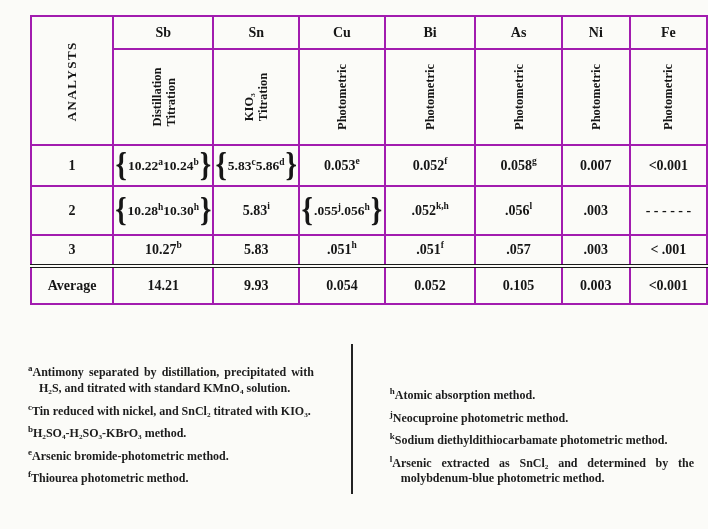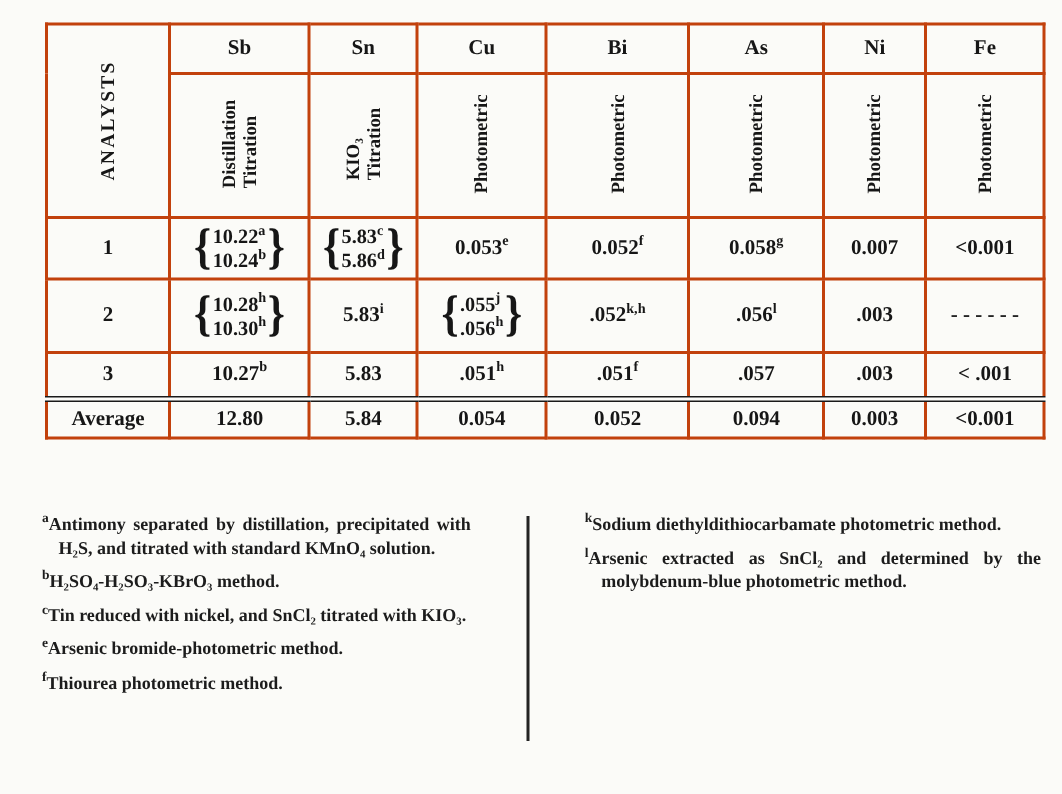--- a/index.html
+++ b/index.html
@@ -10,50 +10,50 @@
     font-family:"Liberation Serif","DejaVu Serif",serif;
   }
 
   
   table.results {
     position:absolute; left:30px; top:15px;
     border-collapse:collapse; table-layout:fixed;
     background:#fbfbf8;
   }
   table.results th, table.results td {
-    border:2px solid #c2410c; padding:0;
+    border:2px solid #a21caf; padding:0;
     text-align:center; vertical-align:middle;
     font-weight:bold; font-size:14px; color:#161616;
   }
   thead tr.el-row   { height:33px; }
   thead tr.method-row { height:96px; }
   tbody tr:nth-child(1) { height:41px; }
   tbody tr:nth-child(2) { height:49px; }
   tbody tr:nth-child(3) { height:31px; }
-  tbody tr:nth-child(4) { height:26px; }
+  tbody tr:nth-child(4) { height:38px; }
   tbody tr:nth-child(4) td { border-top:4px double #1a1a1a; }
 
   .rot {
     display:inline-block; transform:rotate(-90deg);
     white-space:pre-line; line-height:1.12;
   }
   .analysts { font-size:13px; letter-spacing:1.5px; }
   .method   { font-size:12.5px; text-align:left; font-weight:bold; }
 
   td sup, th sup { font-size:9.5px; line-height:0; }
 
   .brace  { display:inline-flex; align-items:center; justify-content:center; }
   .bchar  { font-size:29px; font-weight:bold; line-height:1; transform:scaleY(1.15); padding:0 1px; }
-  .blines { display:inline-flex; flex-direction:column; align-items:flex-start;
+  .blines { display:inline-flex; flex-direction:row; align-items:flex-start;
             line-height:1.18; font-size:13.5px; text-align:center; }
 
   
   .footnotes {
     position:absolute; left:28px; top:342px; width:666px;
-    display:flex; align-items:flex-start;gap:28px;
+    display:flex; align-items:flex-end;gap:28px;
   }
   .fcol { width:312px; }
   .fcol.right { width:332px; }
   .fdivider { width:2px; height:150px; background:#232323; margin:2px 9px 0 9px; flex:none; }
   p.fnote {
     margin:0 0 7px 0; font-size:12px; line-height:1.3;
     text-align:justify; padding-left:11px; text-indent:-11px;
     font-weight:bold; color:#1c1c1c;
   }
   p.fnote sup { font-size:9px; line-height:0; }
@@ -153,39 +153,41 @@
           <td><span>10.27<sup>b</sup></span></td>
           <td><span>5.83</span></td>
           <td><span>.051<sup>h</sup></span></td>
           <td><span>.051<sup>f</sup></span></td>
           <td><span>.057</span></td>
           <td><span>.003</span></td>
           <td><span>&lt; .001</span></td>
         </tr>
         <tr>
           <td>Average</td>
-          <td><span>12.80</span></td>
-          <td><span>5.84</span></td>
+          <td><span>14.21</span></td>
+          <td><span>9.93</span></td>
           <td><span>0.054</span></td>
           <td><span>0.052</span></td>
-          <td><span>0.094</span></td>
+          <td><span>0.105</span></td>
           <td><span>0.003</span></td>
           <td><span>&lt;0.001</span></td>
         </tr>
       </tbody>
   </table>
 
   <div class="footnotes">
     <div class="fcol">
         <p class="fnote"><sup class="fletter">a</sup><span>Antimony separated by distillation, precipitated with H₂S, and titrated with standard KMnO₄ solution.</span></p>
+        <p class="fnote"><sup class="fletter">c</sup><span>Tin reduced with nickel, and SnCl₂ titrated with KIO₃.</span></p>
         <p class="fnote"><sup class="fletter">b</sup><span>H₂SO₄-H₂SO₃-KBrO₃ method.</span></p>
-        <p class="fnote"><sup class="fletter">c</sup><span>Tin reduced with nickel, and SnCl₂ titrated with KIO₃.</span></p>
         <p class="fnote"><sup class="fletter">e</sup><span>Arsenic bromide-photometric method.</span></p>
         <p class="fnote"><sup class="fletter">f</sup><span>Thiourea photometric method.</span></p>
       </div>
     <div class="fdivider"></div>
     <div class="fcol right">
+        <p class="fnote"><sup class="fletter">h</sup><span>Atomic absorption method.</span></p>
+        <p class="fnote"><sup class="fletter">j</sup><span>Neocuproine photometric method.</span></p>
         <p class="fnote"><sup class="fletter">k</sup><span>Sodium diethyldithiocarbamate photometric method.</span></p>
         <p class="fnote"><sup class="fletter">l</sup><span>Arsenic extracted as SnCl₂ and determined by the molybdenum-blue photometric method.</span></p>
       </div>
   </div>
 
 </div>
 
 </body></html>

